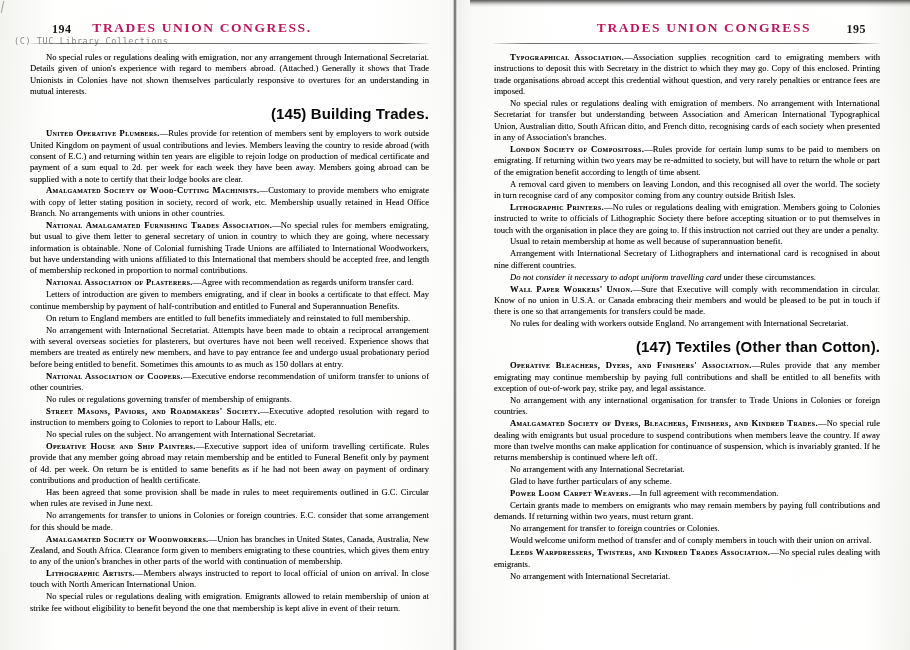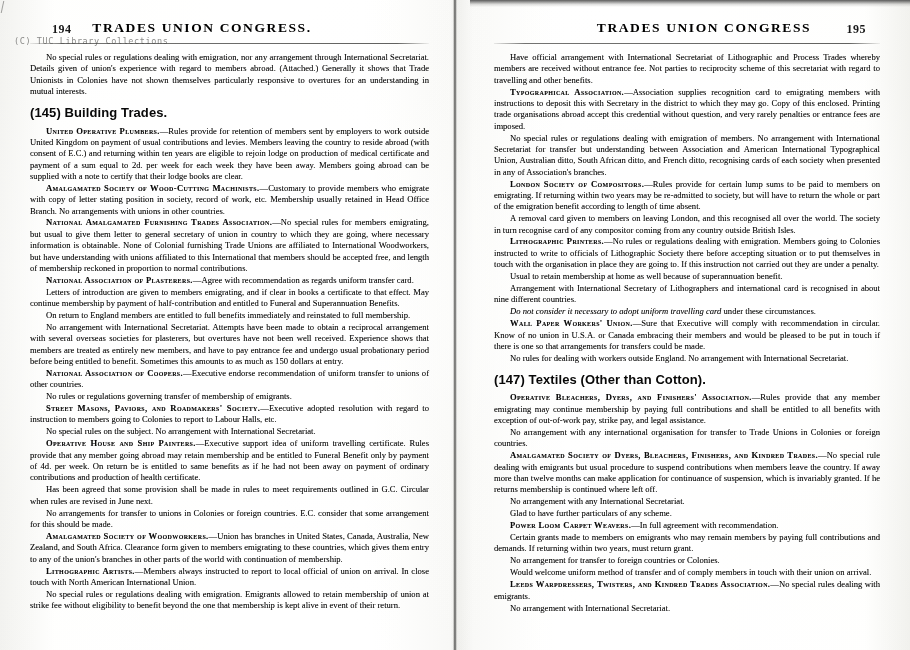--- a/index.html
+++ b/index.html
@@ -91,21 +91,21 @@
   .page-right .folio { right: 14px; }
 
   .running-title {
     position: absolute; top: 2px;
     width: 100%;
     text-align: center;
     font-family: "Liberation Serif", serif;
     font-size: 13.5px;
     font-weight: bold;
     letter-spacing: 1.6px;
-    color: #000000;
+    color: #be185d;
     white-space: nowrap;
   }
   .page-left .running-title  { left: 22px; width: 300px; text-align: center; }
   .page-right .running-title { left: 60px; width: 300px; text-align: center; }
 
   .head-rule {
     position: absolute;
     left: 0; right: 0; top: 25px;
     height: 1px;
     background: linear-gradient(90deg, rgba(120,120,118,0.15) 0%, rgba(70,70,68,0.75) 8%, rgba(60,60,58,0.8) 92%, rgba(130,130,128,0.1) 100%);
@@ -124,23 +124,23 @@
 
   .col p {
     margin: 0 0 0.6px 0;
     text-indent: 16px;
     text-align: justify;
   }
 
   
   h2.section {
     font-family: "Liberation Sans", sans-serif;
-    font-size: 13px;
-    font-weight: bold;
-    text-align: left;
+    font-size: 15px;
+    font-weight: bold;
+    text-align: right;
     margin: 7px 0 4px 0;
     letter-spacing: 0.1px;
     color: #0a0a0a;
   }
 
   
   .sc {
     font-variant: small-caps;
     font-weight: bold;
     letter-spacing: 0.35px;
@@ -189,21 +189,20 @@
       </div>
   </div>
 
   <div class="page page-right">
     <div class="page-head">
       <span class="running-title">TRADES UNION CONGRESS</span>
       <span class="folio">195</span>
       <div class="head-rule"></div>
     </div>
     <div class="col" id="right-col">
-        <p>Have official arrangement with International Secretariat of Lithographic and Process Trades whereby members are received without entrance fee. Not parties to reciprocity scheme of this secretariat with regard to travelling and other benefits.</p>
         <p><span class="sc">Typographical Association.</span>—Association supplies recognition card to emigrating members with instructions to deposit this with Secretary in the district to which they may go. Copy of this enclosed. Printing trade organisations abroad accept this credential without question, and very rarely penalties or entrance fees are imposed.</p>
         <p>No special rules or regulations dealing with emigration of members. No arrangement with International Secretariat for transfer but understanding between Association and American International Typographical Union, Australian ditto, South African ditto, and French ditto, recognising cards of each society when presented in any of Association's branches.</p>
         <p><span class="sc">London Society of Compositors.</span>—Rules provide for certain lump sums to be paid to members on emigrating. If returning within two years may be re-admitted to society, but will have to return the whole or part of the emigration benefit according to length of time absent.</p>
         <p>A removal card given to members on leaving London, and this recognised all over the world. The society in turn recognise card of any compositor coming from any country outside British Isles.</p>
         <p><span class="sc">Lithographic Printers.</span>—No rules or regulations dealing with emigration. Members going to Colonies instructed to write to officials of Lithographic Society there before accepting situation or to put themselves in touch with the organisation in place they are going to. If this instruction not carried out they are under a penalty.</p>
         <p>Usual to retain membership at home as well because of superannuation benefit.</p>
         <p>Arrangement with International Secretary of Lithographers and international card is recognised in about nine different countries.</p>
         <p><span class="it">Do not consider it necessary to adopt uniform travelling card</span> under these circumstances.</p>
         <p><span class="sc">Wall Paper Workers' Union.</span>—Sure that Executive will comply with recommendation in circular. Know of no union in U.S.A. or Canada embracing their members and would be pleased to be put in touch if there is one so that arrangements for transfers could be made.</p>
         <p>No rules for dealing with workers outside England. No arrangement with International Secretariat.</p>

